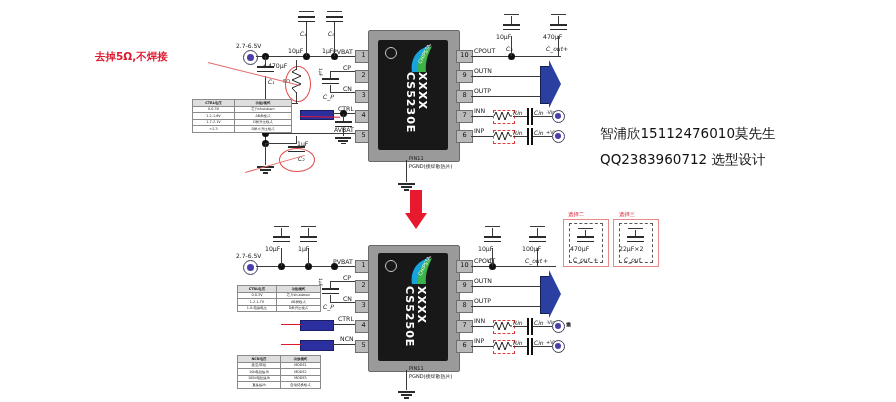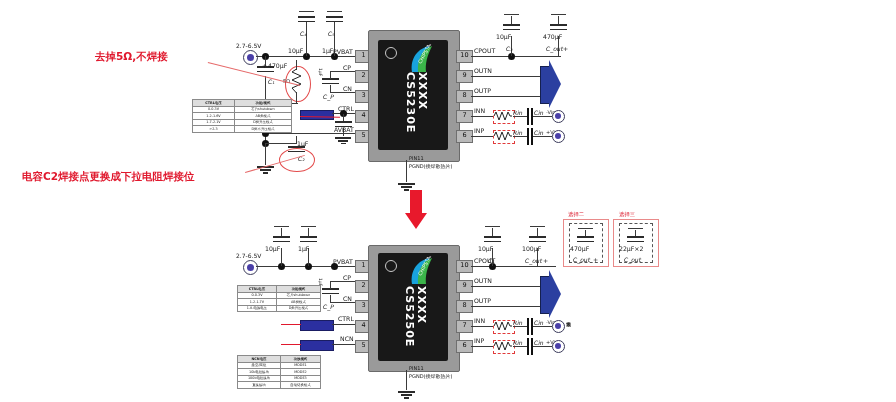--- a/index.html
+++ b/index.html
@@ -300,24 +300,25 @@
             <td>&gt;2.3</td>
           <td>D类不升压模式</td>
           </tr>
     </tbody>
       </table>
   </div>
 
   <div class="anno" style="left:95px;top:50px;">去掉5Ω,不焊接</div>
   <div class="anno-line" style="left:208px;top:62px;width:95px;transform:rotate(14deg);"></div>
 
-  <div class="anno" style="left:22px;top:170px;">电容C2焊接点更换成下拉电阻焊接位</div>
   <div class="anno-line" style="left:245px;top:172px;width:62px;transform:rotate(-16deg);"></div>
   <div class="anno-line" style="left:300px;top:116px;width:40px;transform:rotate(1deg);height:1.4px;background:#e0182d;"></div>
 
+  <div class="title-txt" style="left:600px;top:121px;">智浦欣15112476010莫先生</div>
+  <div class="title-txt" style="left:600px;top:147px;">QQ2383960712 选型设计</div>
 
   <div class="arrow-shaft" style="left:410px;top:190px;width:12px;height:24px;"></div>
   <div class="arrow-head" style="left:405px;top:213px;border-width:16px 11px 0 11px;"></div>
 
   <div class="abs" style="left:0;top:200px;width:896px;height:202px;">
 
     <div class="lbl" style="left:236px;top:52px;font-size:6px;">2.7-6.5V</div>
     <div class="jack" style="left:243px;top:60px;width:13px;height:13px;">
       <i style="left:2.5px;top:2.5px;width:7px;height:7px;"></i>
     </div>

